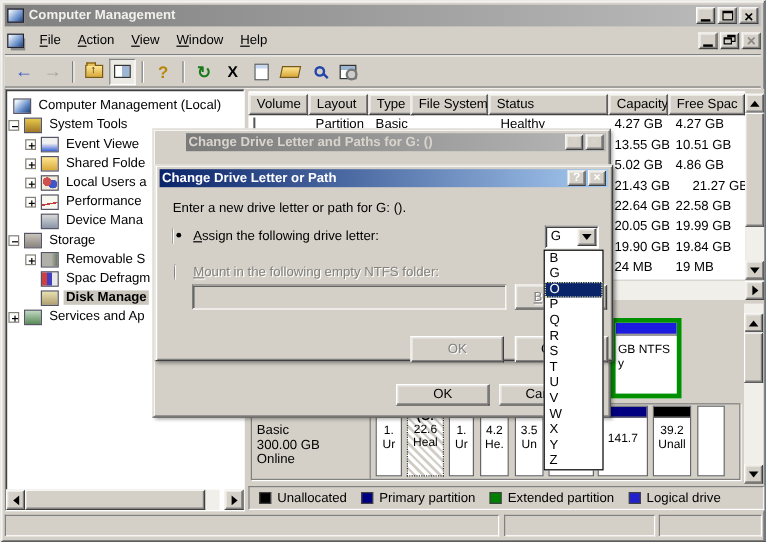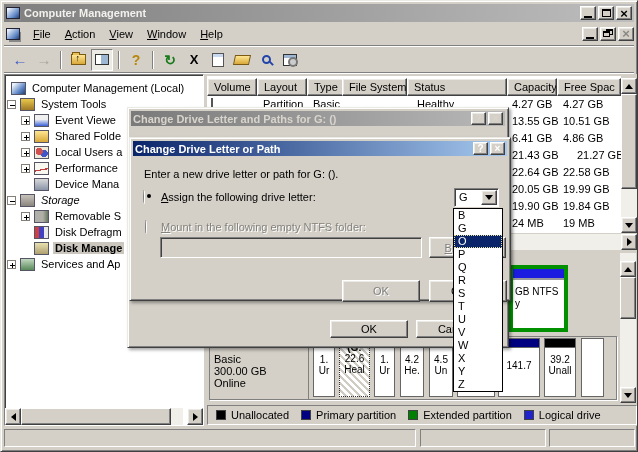--- a/index.html
+++ b/index.html
@@ -91,21 +91,21 @@
   .hatch{background:repeating-linear-gradient(45deg,#fff 0 3px,#D0CCC4 3px 5px);}
   
   #legend{left:206px;top:404px;width:430px;height:20px;border:1px solid;border-color:#808080 #fff #fff #808080;display:flex;align-items:center;padding-left:8px;gap:12px;background:#D4D0C8;}
   .litem{display:flex;align-items:center;gap:5px;white-space:nowrap;}
   .lsq{width:10px;height:10px;border:1px solid #404040;flex:none;}
   
   .statpanel{position:absolute;top:428px;height:18px;border:1px solid;border-color:#808080 #fff #fff #808080;background:#D4D0C8;}
   
   .dlg{position:absolute;background:#D4D0C8;border:1px solid;border-color:#ECEAE4 #404040 #404040 #ECEAE4;box-shadow:inset 1px 1px 0 #FFFFFF, inset -1px -1px 0 #808080,2px 2px 3px rgba(0,0,0,.35);}
   .dlgcap{position:absolute;left:3px;top:3px;right:3px;height:15px;display:flex;align-items:center;padding:0 2px;font-weight:bold;font-size:11px;}
-  .cap-inactive{background:linear-gradient(90deg,#7A7A7A,#B8B8B8);color:#D9D5CD;}
+  .cap-inactive{background:linear-gradient(90deg,#7A7A7A,#B8B8B8);color:#D9D5CD;margin-left:24px;}
   .cap-active{background:linear-gradient(90deg,#0A246A,#A6CAF0);color:#FFFFFF;}
   .dcapbtn{width:15px;height:13px;margin-left:2px;font-weight:bold;font-size:10px;line-height:9px;flex:none;}
   .capspacer{flex:1;}
   .accel::first-letter{text-decoration:underline;}
   .radio{width:11px;height:11px;border-radius:50%;background:#fff;border:1px solid;border-color:#808080 #fff #fff #808080;box-shadow:inset 1px 1px 0 #404040;position:relative;flex:none;}
   .radio.on::after{content:"";position:absolute;left:3px;top:3px;width:4px;height:4px;border-radius:50%;background:#000;}
   .radio.dis{background:#D4D0C8;}
   .dtext{position:absolute;white-space:nowrap;}
   .disabledtxt{color:#84827C;text-shadow:1px 1px 0 #fff;}
   
@@ -229,33 +229,33 @@
   </div>
   <div class="trow" style="top:159px;left:20px;">
     <span class="texp plus"></span>
     <span class="ticon icn-perf"></span>
     <span class="tlabel">Performance</span>
   </div>
   <div class="trow" style="top:175px;left:33px;">
     <span class="ticon icn-device"></span>
     <span class="tlabel">Device Mana</span>
   </div>
-  <div class="trow" style="top:191px;left:6px;font-style:italic;">
+  <div class="trow" style="top:191px;left:6px;">
     <span class="texp"></span>
     <span class="ticon icn-storage"></span>
     <span class="tlabel">Storage</span>
   </div>
   <div class="trow" style="top:207px;left:20px;">
     <span class="texp plus"></span>
     <span class="ticon icn-removable"></span>
     <span class="tlabel">Removable S</span>
   </div>
   <div class="trow" style="top:223px;left:33px;">
     <span class="ticon icn-defrag"></span>
-    <span class="tlabel">Disk Defragm</span>
+    <span class="tlabel">Spac Defragm</span>
   </div>
   <div class="trow" style="top:239px;left:33px;font-weight:bold;">
     <span class="ticon icn-diskmgmt"></span>
     <span class="tlabel sel">Disk Manage</span>
   </div>
   <div class="trow" style="top:255px;left:6px;justify-content:center;">
     <span class="texp plus"></span>
     <span class="ticon icn-services"></span>
     <span class="tlabel">Services and Ap</span>
   </div>
@@ -283,21 +283,21 @@
 
   <div class="cell" style="left:210px;top:97px;"><span class="vicon"></span></div>
   <div class="cell" style="left:262px;top:97px;">Partition</div>
   <div class="cell" style="left:312px;top:97px;">Basic</div>
   <div class="cell" style="left:416px;top:97px;">Healthy</div>
 
   <div class="cell" style="left:511px;top:97px;">4.27 GB</div>
   <div class="cell" style="left:562px;top:97px;">4.27 GB</div>
   <div class="cell" style="left:511px;top:114px;">13.55 GB</div>
   <div class="cell" style="left:562px;top:114px;">10.51 GB</div>
-  <div class="cell" style="left:511px;top:131px;">6.41 GB</div>
+  <div class="cell" style="left:511px;top:131px;">5.02 GB</div>
   <div class="cell" style="left:562px;top:131px;">4.86 GB</div>
   <div class="cell" style="left:511px;top:148px;">21.43 GB</div>
   <div class="cell" style="left:552px;top:148px;margin-left:24px;">21.27 GB</div>
   <div class="cell" style="left:511px;top:165px;">22.64 GB</div>
   <div class="cell" style="left:562px;top:165px;">22.58 GB</div>
   <div class="cell" style="left:511px;top:182px;">20.05 GB</div>
   <div class="cell" style="left:562px;top:182px;">19.99 GB</div>
   <div class="cell" style="left:511px;top:199px;">19.90 GB</div>
   <div class="cell" style="left:562px;top:199px;">19.84 GB</div>
   <div class="cell" style="left:511px;top:216px;">24 MB</div>
@@ -359,21 +359,21 @@
     <div class="pline" style="padding-top:6px;">1.</div>
     <div class="pline">Ur</div>
   </div>
   <div class="pblock" style="left:399px;width:24px;">
     <div class="pbar" style="background:#9C988E;"></div>
     <div class="pline" style="padding-top:6px;">4.2</div>
     <div class="pline">He.</div>
   </div>
   <div class="pblock" style="left:428px;width:24px;">
     <div class="pbar" style="background:#9C988E;"></div>
-    <div class="pline" style="padding-top:6px;">4.5</div>
+    <div class="pline" style="padding-top:6px;">3.5</div>
     <div class="pline">Un</div>
   </div>
   <div class="pblock" style="left:456px;width:38px;">
     <div class="pbar" style="background:#9C988E;"></div>
   </div>
   <div class="pblock" style="left:497px;width:42px;">
     <div class="pbar" style="background:#000080;"></div>
     <div class="pline" style="padding-top:12px;">141.7</div>
   </div>
   <div class="pblock" style="left:543px;width:32px;">

